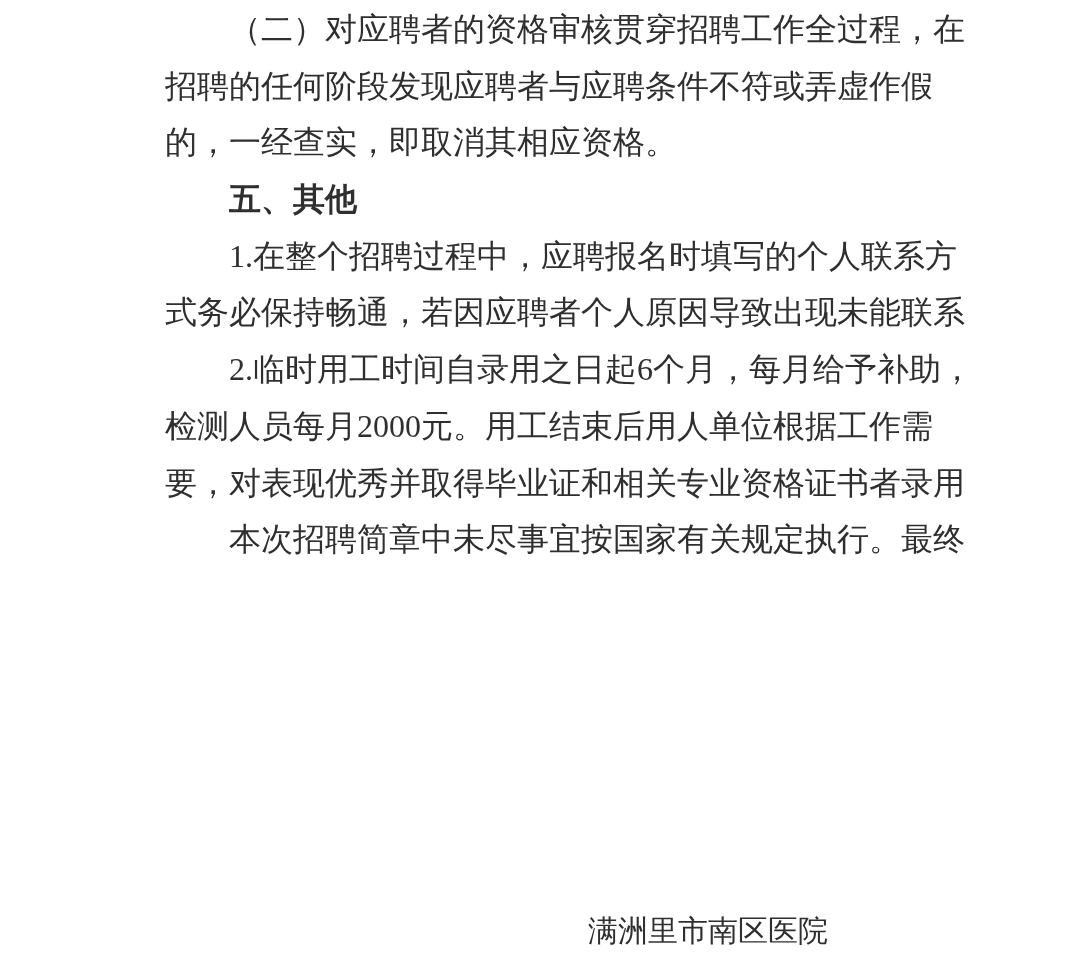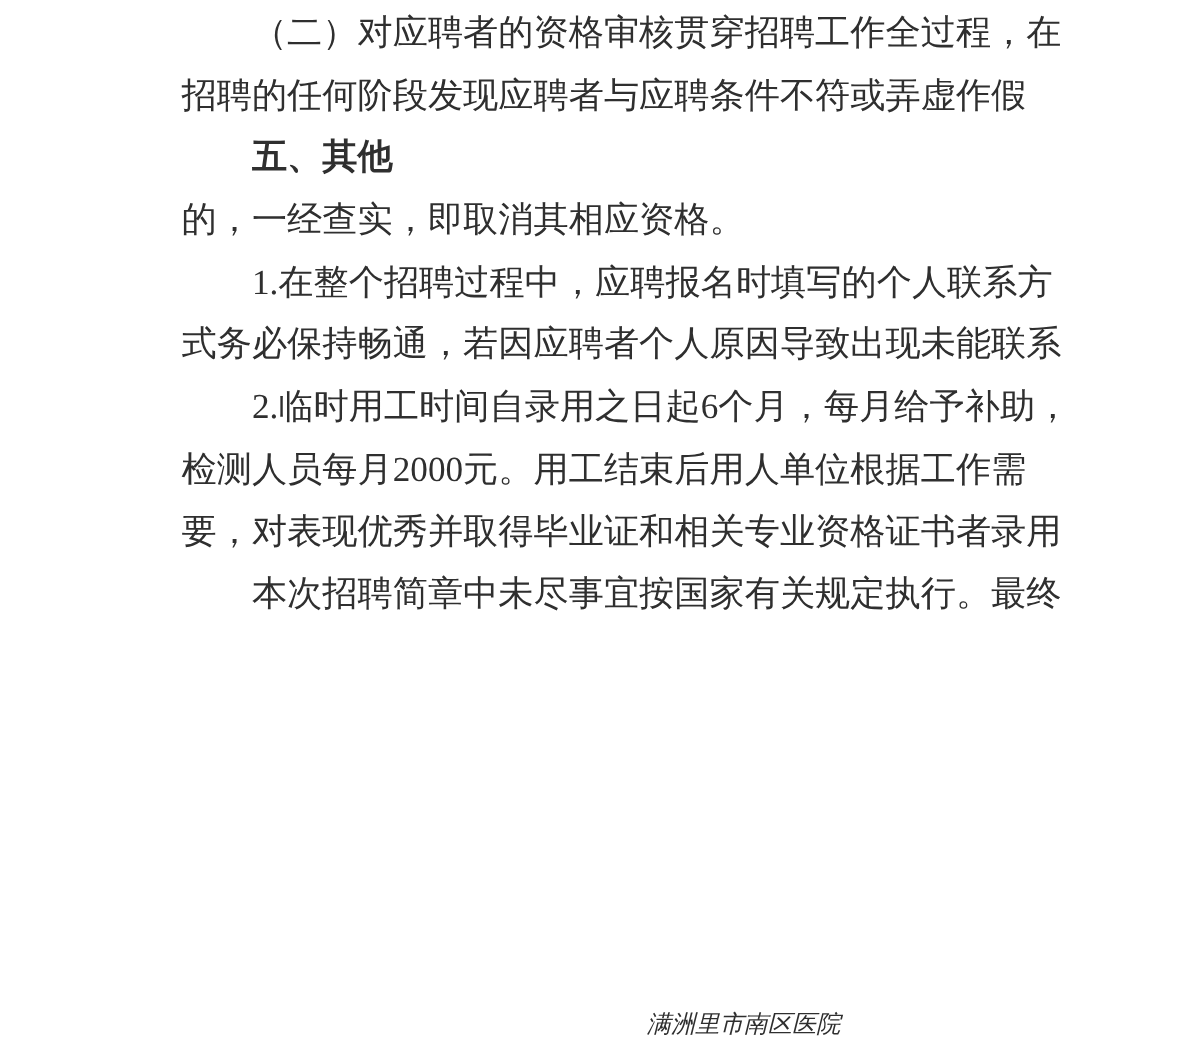--- a/index.html
+++ b/index.html
@@ -30,24 +30,23 @@
     justify-content: space-between;
     align-items: center;
   }
   .line.indent { padding-left: 64px; }
   .line.bold { font-weight: bold; }
   .signature {
     position: absolute;
     left: 588px;
     top: 903px;
     height: 56px;
-    font-size: 22px;
+    font-size: 30px;
     line-height: 56px;
     white-space: nowrap;
-    font-style: italic;
   }
 </style>
 </head>
 <body>
 
 <div class="page">
   <div class="content">
     <div class="line indent fill">
         <span>（</span>
         <span>二</span>
@@ -92,22 +91,22 @@
         <span>条</span>
         <span>件</span>
         <span>不</span>
         <span>符</span>
         <span>或</span>
         <span>弄</span>
         <span>虚</span>
         <span>作</span>
         <span>假</span>
       </div>
+    <div class="line">的，一经查实，即取消其相应资格。</div>
     <div class="line indent bold">五、其他</div>
-    <div class="line">的，一经查实，即取消其相应资格。</div>
     <div class="line indent fill">
         <span>1.</span>
         <span>在</span>
         <span>整</span>
         <span>个</span>
         <span>招</span>
         <span>聘</span>
         <span>过</span>
         <span>程</span>
         <span>中</span>

